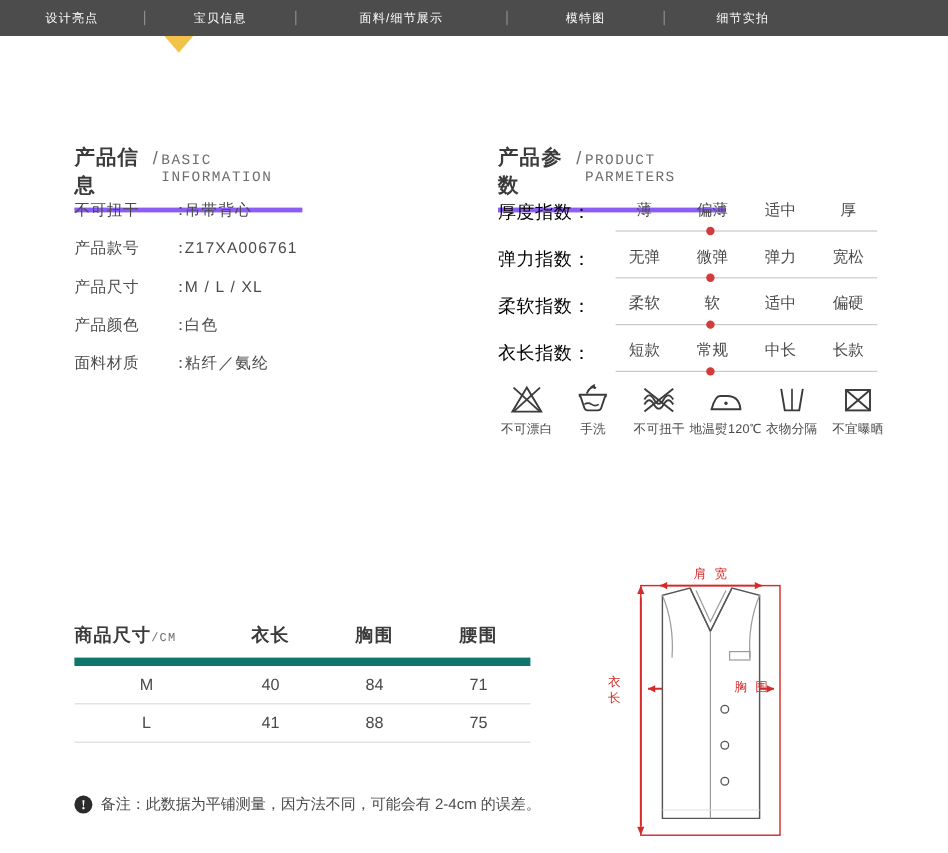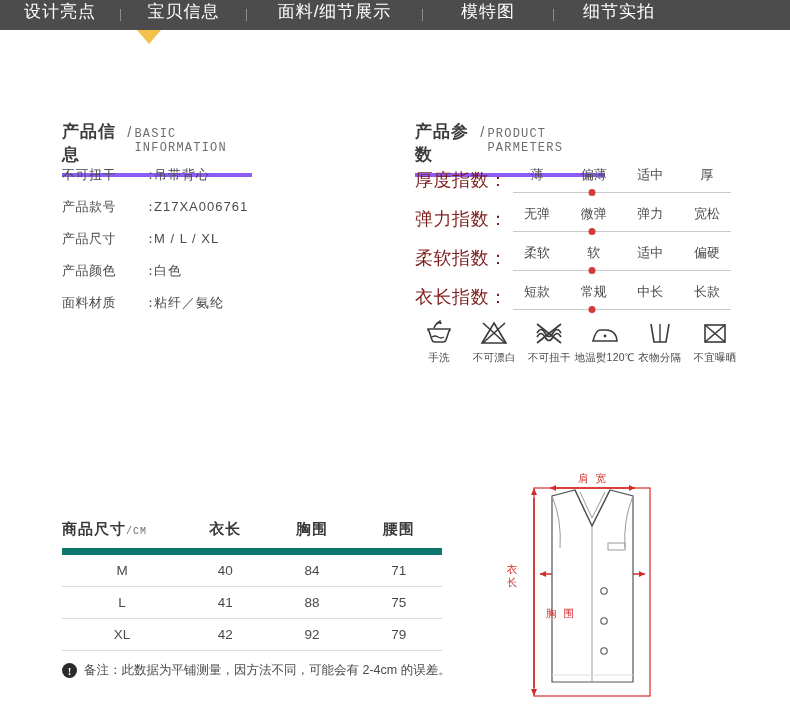--- a/index.html
+++ b/index.html
@@ -18,22 +18,23 @@
   .topnav {
     width: 790px;
     height: 30px;
     background: #4c4c4c;
     display: flex;
     align-items: stretch;
     position: relative;
   }
   .nav-item {
     color: #ffffff;
-    font-size: 17px;
-    display: flex;
+    font-size: 10px;
+    display: flex;
+    align-items: center;
     justify-content: center;
     letter-spacing: 1px;
     position: relative;
   }
   .nav-sep {
     width: 1px;
     align-self: center;
     height: 12px;
     background: #8d8d8d;
   }
@@ -115,22 +116,22 @@
     top: 166px;
     width: 320px;
   }
   .param-row {
     position: relative;
     height: 39px;
   }
   .param-label {
     position: absolute;
     left: 0; top: 2px;
-    font-size: 18px;
-    color: #7f1d1d;
+    font-size: 15px;
+    color: #000000;
     letter-spacing: 0.5px;
     width: 96px;
   }
   .param-scale {
     position: absolute;
     left: 96px;
     top: 0;
     width: 222px;
     height: 34px;
   }
@@ -260,21 +261,21 @@
     height: 235px;
   }
   .diagram svg { display: block; }
   .d-label {
     position: absolute;
     font-size: 10.5px;
     color: #d62b2b;
     letter-spacing: 2px;
   }
   #lbl-shoulder { left: 578px; top: 472px; }
-  #lbl-bust { left: 546px; top: 566px; margin-top: 41px; }
+  #lbl-bust { left: 612px; top: 566px; }
   #lbl-length {
     left: 506px; top: 563px;
     width: 12px;
     line-height: 13px;
     text-align: center;
     letter-spacing: 0;
   }
 </style>
 </head>
 <body>
@@ -400,38 +401,38 @@
     </div>
   </div>
 
 </div>
 
 <div class="care-row">
 
   <div class="care-item">
     <span class="glyph">
       <svg width="30" height="26" viewBox="0 0 30 26">
+        <path d="M15 3 L27 23 H3 Z" fill="none" stroke="#3b3b3b" stroke-width="1.6"></path>
+        <line x1="4" y1="3" x2="26" y2="23" stroke="#3b3b3b" stroke-width="1.6"></line>
+        <line x1="26" y1="3" x2="4" y2="23" stroke="#3b3b3b" stroke-width="1.6"></line>
+      </svg>
+    </span>
+    <span class="cap">不可漂白</span>
+  </div>
+
+  <div class="care-item">
+    <span class="glyph">
+      <svg width="30" height="26" viewBox="0 0 30 26">
         <path d="M4 9 h22 a2 2 0 0 1 -1 2 l-3 9 a3 3 0 0 1 -3 2 h-8 a3 3 0 0 1 -3 -2 l-3 -9 a2 2 0 0 1 -1 -2 z" fill="none" stroke="#3b3b3b" stroke-width="1.6"></path>
         <path d="M10 8 q1.5 -4 4 -5 q2 -1 3.5 0.5" fill="none" stroke="#3b3b3b" stroke-width="1.6"></path>
         <path d="M13 3 l3 -2 l0.5 3" fill="none" stroke="#3b3b3b" stroke-width="1.4"></path>
         <path d="M8 17 q3 -2 6 0 q3 2 6 0" fill="none" stroke="#3b3b3b" stroke-width="1.4"></path>
       </svg>
     </span>
     <span class="cap">手洗</span>
-  </div>
-
-  <div class="care-item">
-    <span class="glyph">
-      <svg width="30" height="26" viewBox="0 0 30 26">
-        <path d="M15 3 L27 23 H3 Z" fill="none" stroke="#3b3b3b" stroke-width="1.6"></path>
-        <line x1="4" y1="3" x2="26" y2="23" stroke="#3b3b3b" stroke-width="1.6"></line>
-        <line x1="26" y1="3" x2="4" y2="23" stroke="#3b3b3b" stroke-width="1.6"></line>
-      </svg>
-    </span>
-    <span class="cap">不可漂白</span>
   </div>
 
   <div class="care-item">
     <span class="glyph">
       <svg width="34" height="26" viewBox="0 0 34 26">
         <path d="M5 13 q4 -7 8 0 q4 7 8 0 q4 -7 8 0" fill="none" stroke="#3b3b3b" stroke-width="1.6"></path>
         <path d="M5 17 q4 -7 8 0 q4 7 8 0 q4 -7 8 0" fill="none" stroke="#3b3b3b" stroke-width="1.6"></path>
         <line x1="5" y1="4" x2="29" y2="23" stroke="#3b3b3b" stroke-width="1.6"></line>
         <line x1="29" y1="4" x2="5" y2="23" stroke="#3b3b3b" stroke-width="1.6"></line>
       </svg>
@@ -487,26 +488,20 @@
     <div class="c">40</div>
     <div class="c">84</div>
     <div class="c">71</div>
   </div>
   <div class="st-row">
     <div class="c0">L</div>
     <div class="c">41</div>
     <div class="c">88</div>
     <div class="c">75</div>
   </div>
-  <div class="st-row">
-    <div class="c0">XL</div>
-    <div class="c">42</div>
-    <div class="c">92</div>
-    <div class="c">79</div>
-  </div>
 </div>
 
 <div class="note">
   <span class="bang">!</span>
   <span>备注：此数据为平铺测量，因方法不同，可能会有 2-4cm 的误差。</span>
 </div>
 
 <div class="diagram">
   <svg width="210" height="235" viewBox="0 0 210 235">
 

